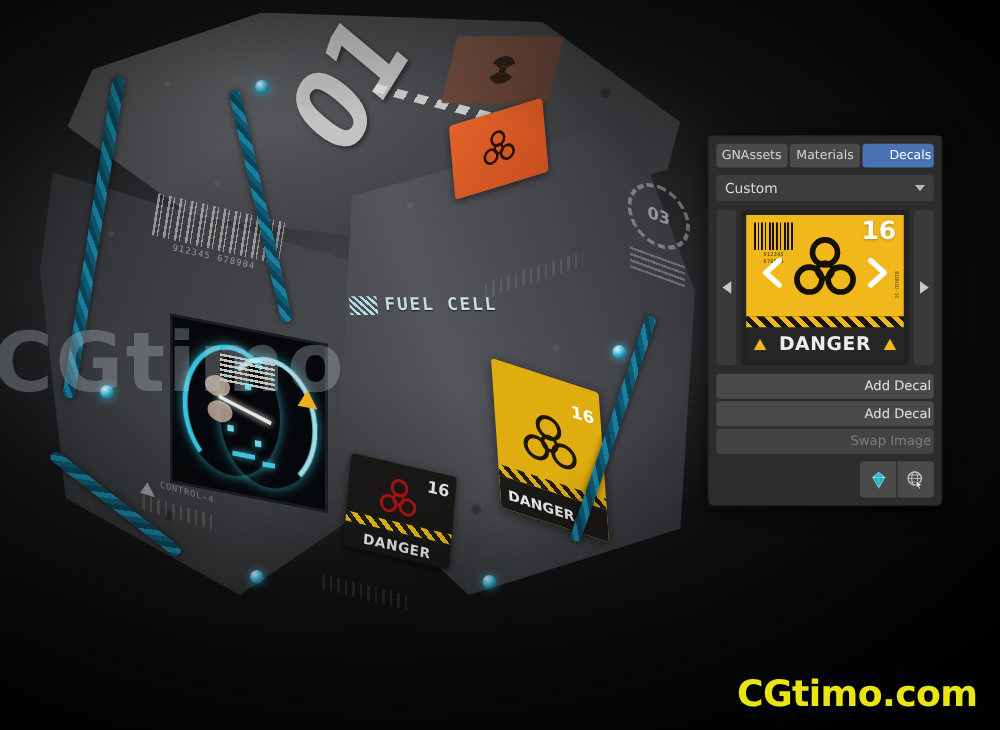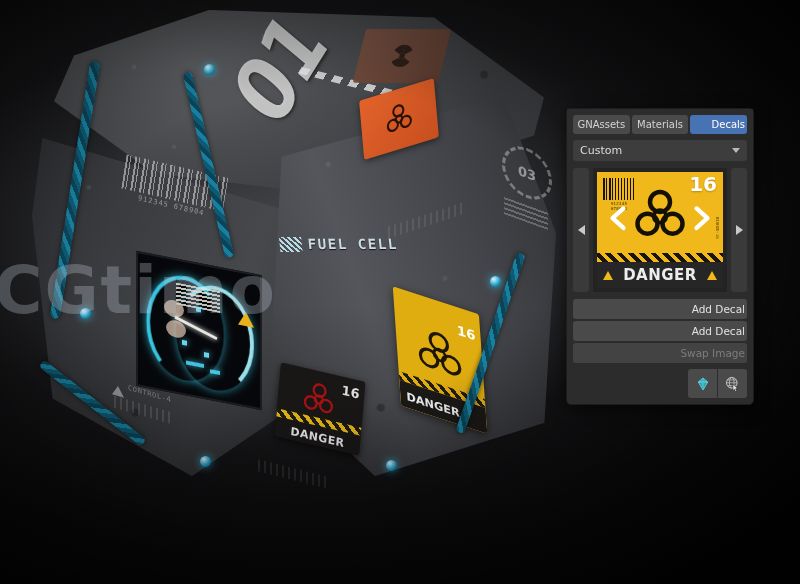--- a/index.html
+++ b/index.html
@@ -516,20 +516,21 @@
       <div class="tiny-label" style="left:110px;top:382px; transform:skewY(16deg);">CONTROL-4</div>
       <div class="tiny-stripes" style="left:96px;top:396px; transform:skewY(16deg); opacity:.5;"></div>
       <div class="tiny-stripes" style="left:370px;top:206px; width:78px; transform:skewY(-18deg); opacity:.35;"></div>
       <div class="tiny-stripes" style="left:240px;top:460px; width:70px; transform:skewY(14deg); opacity:.35;"></div>
     </div>
 
     <div class="vignette"></div>
   </div>
 
   <div class="wm-left">CGtimo</div>
+  <div class="wm-bottom">CGtimo.com</div>
 
   <div class="panel">
 
 
 
     <div class="panel-body">
 
       <div class="tabs">
         <div class="tab">GNAssets</div>
         <div class="tab">Materials</div>

